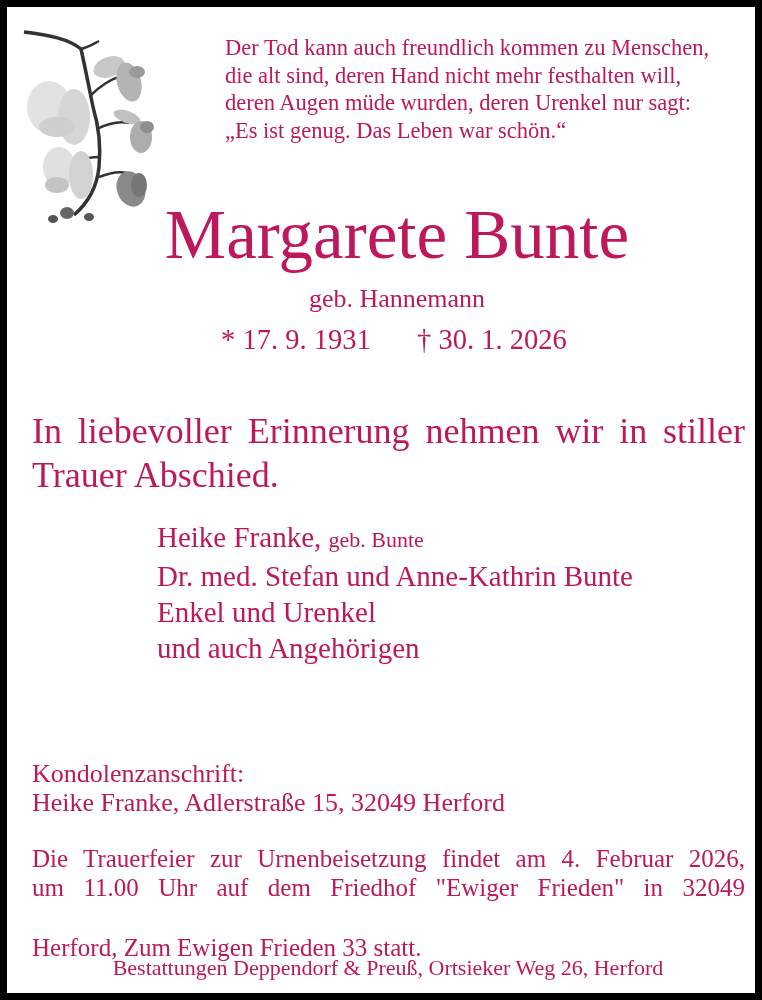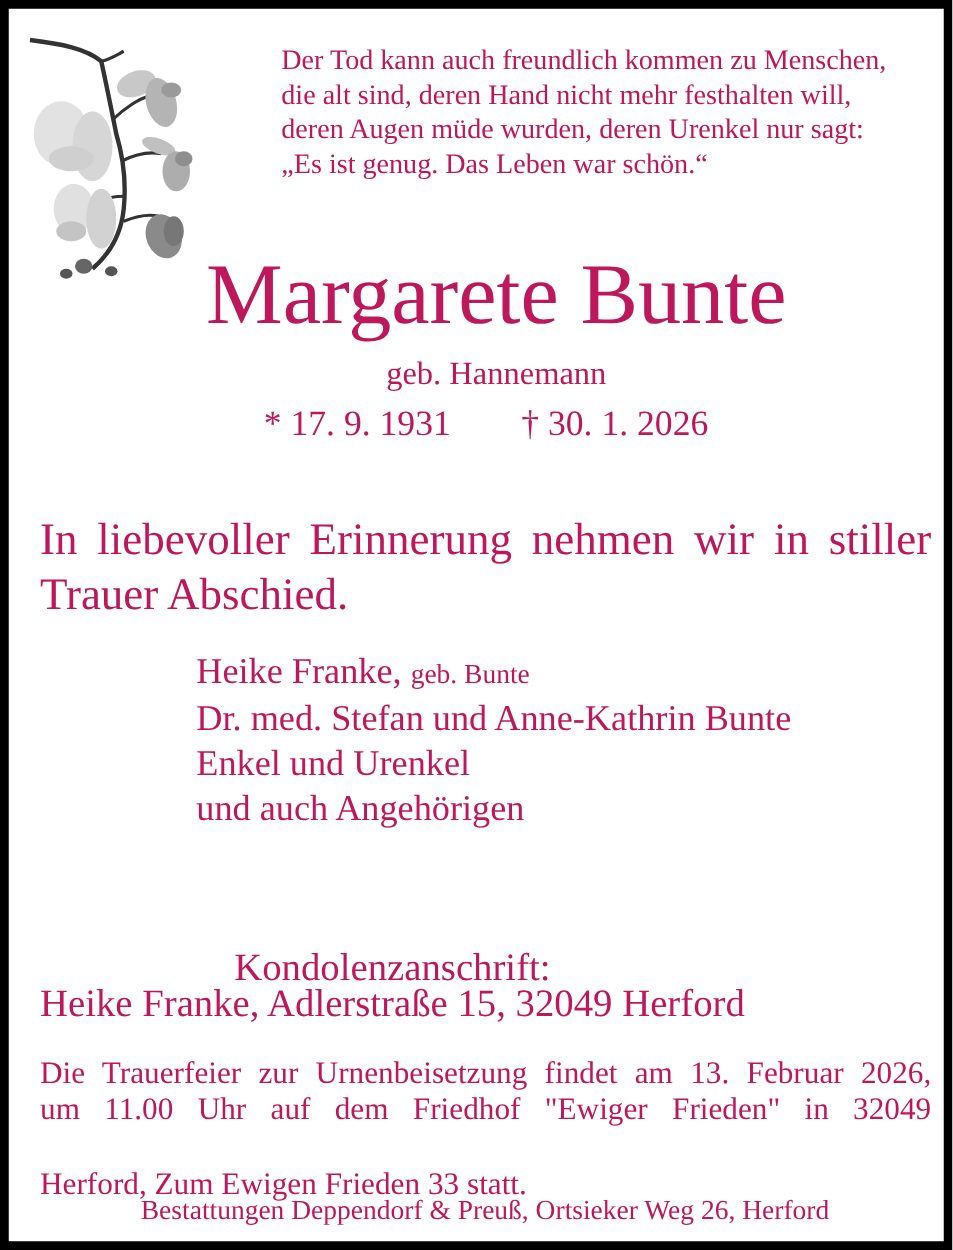--- a/index.html
+++ b/index.html
@@ -9,26 +9,26 @@
     box-sizing: border-box; border: 7px solid #000; background: #fff;
   }
   .serif { font-family: "Liberation Serif", "DejaVu Serif", serif; color: #be185d; }
   .abs { position: absolute; white-space: nowrap; }
   .quote { left: 218px; top: 27px; font-size: 22.5px; line-height: 27.5px; }
   .quote div { white-space: nowrap; }
   .orchid { position: absolute; left: 12px; top: 20px; width: 145px; height: 200px; }
   .name { left: 0; width: 762px; top: 188px; text-align: center; font-size: 69px; line-height: 80px; padding-left: 18px; box-sizing: border-box; }
   .maiden { left: 0; width: 762px; top: 277px; text-align: center; font-size: 26px; line-height: 30px; padding-left: 18px; box-sizing: border-box; }
   .dates { top: 317px; font-size: 28.5px; line-height: 32px; }
-  .dates .born { position: absolute; left: 204px; text-align: center; }
+  .dates .born { position: absolute; left: 214px; text-align: center; }
   .dates .died { position: absolute; left: 410px; }
   .intro { left: 25px; width: 713px; top: 402px; font-size: 36px; line-height: 44px; text-align: justify; text-align-last: left; white-space: normal; }
   .family { left: 150px; top: 512px; font-size: 29px; line-height: 36px; }
   .family .small { font-size: 22px; }
-  .kondo { left: 25px; top: 752px; font-size: 31px; line-height: 29px; text-align: center; }
+  .kondo { left: 25px; top: 752px; font-size: 26px; line-height: 29px; }
   .ceremony { left: 25px; width: 713px; top: 838px; font-size: 25px; line-height: 28.5px; text-align: justify; white-space: normal; }
   .ceremony p { margin: 0; text-align: justify; text-align-last: justify; }
   .ceremony p.last { text-align-last: left; margin-top: 32px; }
   .footer { left: 0; width: 762px; top: 948px; text-align: center; font-size: 22px; line-height: 26px; }
 </style>
 </head>
 <body>
 
 <div class="frame">
 
@@ -98,19 +98,19 @@
       <span>und auch Angehörigen</span>
     </div>
   </div>
 
   <div class="abs kondo serif">
     <div>Kondolenzanschrift:</div>
     <div>Heike Franke, Adlerstraße 15, 32049 Herford</div>
   </div>
 
   <div class="abs ceremony serif">
-    <p>Die Trauerfeier zur Urnenbeisetzung findet am 13. Februar 2026,</p>
+    <p>Die Trauerfeier zur Urnenbeisetzung findet am 4. Februar 2026,</p>
     <p>um 11.00 Uhr auf dem Friedhof "Ewiger Frieden" in 32049</p>
     <p class="last">Herford, Zum Ewigen Frieden 33 statt.</p>
   </div>
 
   <div class="abs footer serif">Bestattungen Deppendorf &amp; Preuß, Ortsieker Weg 26, Herford</div>
 </div>
 
 </body></html>

